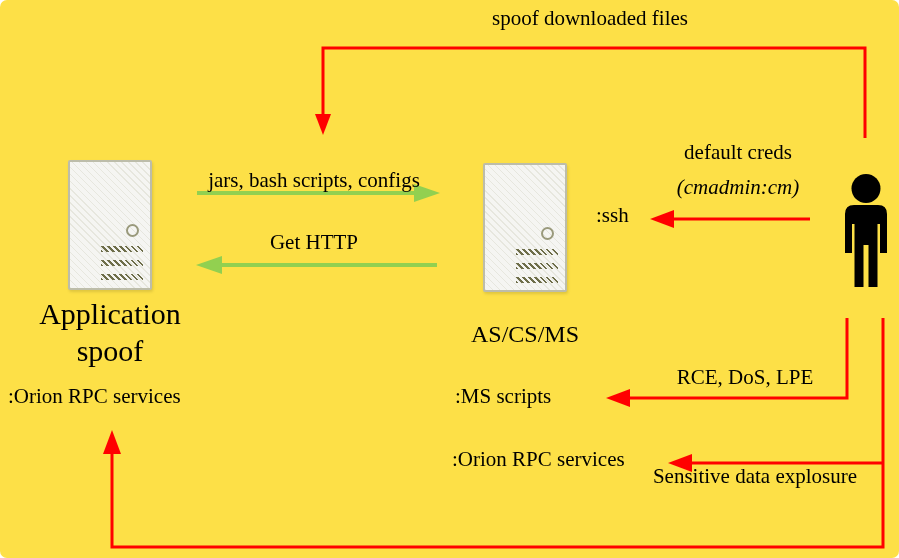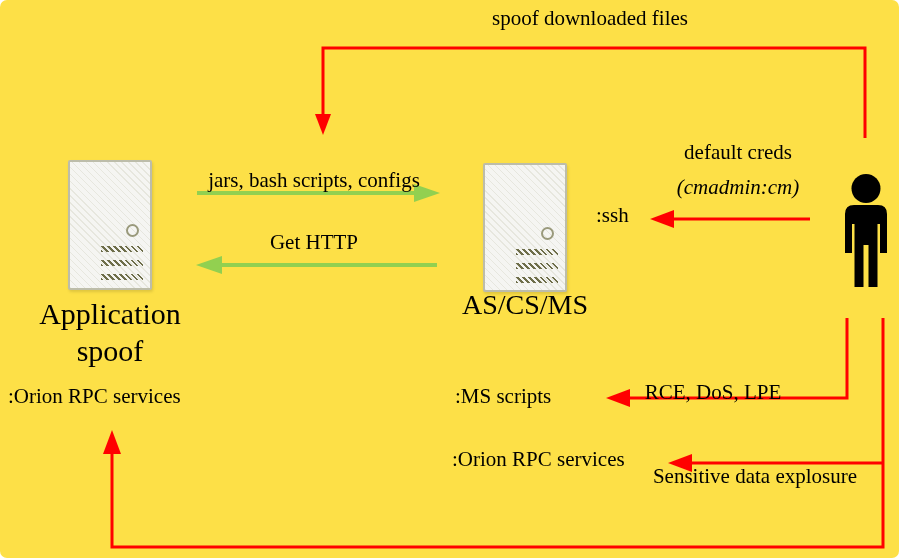--- a/index.html
+++ b/index.html
@@ -97,27 +97,27 @@
   <div class="lbl center" style="left:190px;top:230px;width:248px;">Get HTTP</div>
   <div class="lbl center italic" style="left:640px;top:167px;width:196px;margin-top:8px;">(cmadmin:cm)</div>
 
   <div class="lbl" style="left:596px;top:203px;text-align:center;">:ssh</div>
 
   <div class="lbl center" style="left:30px;top:296px;width:160px;font-size:30px;line-height:1.22;">
     <div>Application</div>
     <div>spoof</div>
   </div>
 
-  <div class="lbl center" style="left:445px;top:288px;width:160px;font-size:28px;font-family:Liberation Serif, serif;">AS/CS/MS</div>
+  <div class="lbl center" style="left:445px;top:320px;width:160px;font-size:24px;font-family:Liberation Serif, serif;">AS/CS/MS</div>
 
   <div class="lbl" style="left:8px;top:384px;">:Orion RPC services</div>
 
   <div class="lbl" style="left:455px;top:384px;">:MS scripts</div>
 
-  <div class="lbl center" style="left:623px;top:365px;width:180px;margin-top:15px;">RCE, DoS, LPE</div>
+  <div class="lbl center" style="left:655px;top:365px;width:180px;">RCE, DoS, LPE</div>
 
   <div class="lbl" style="left:452px;top:447px;">:Orion RPC services</div>
 
   <div class="lbl center" style="left:620px;top:464px;width:270px;">
     <div>Sensitive data explosure</div>
   </div>
 
 </div>
 
 </body></html>

